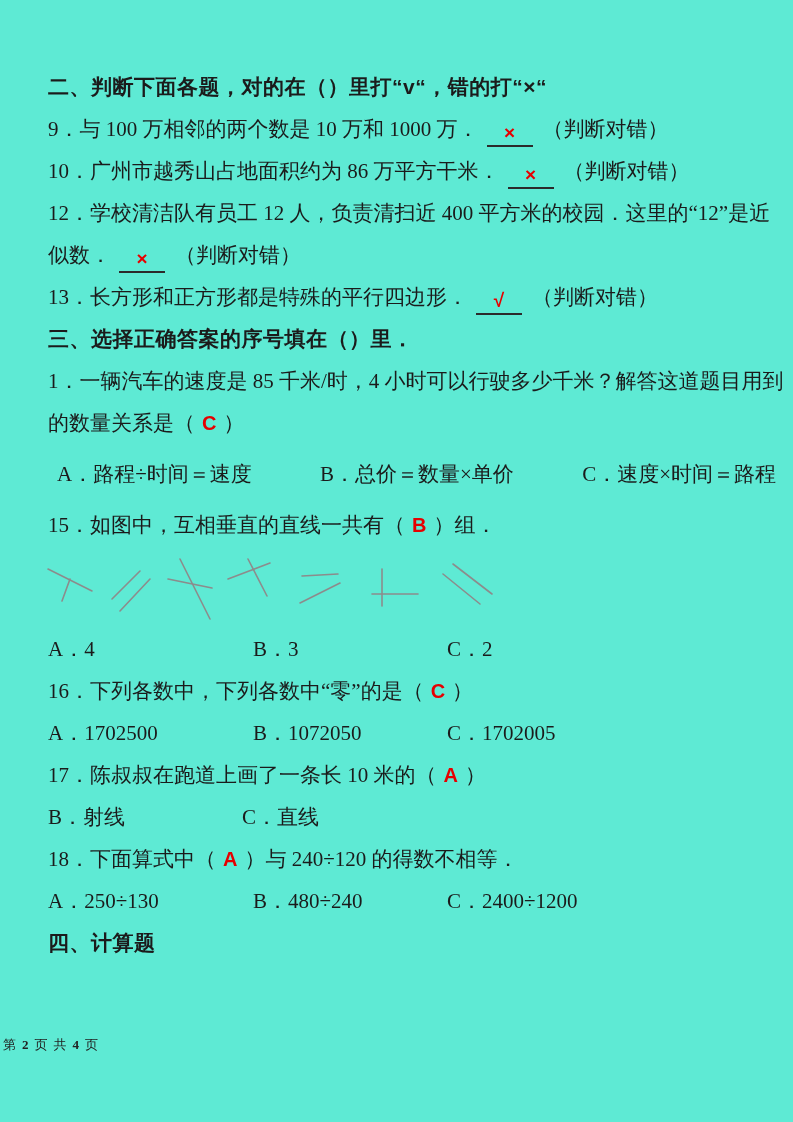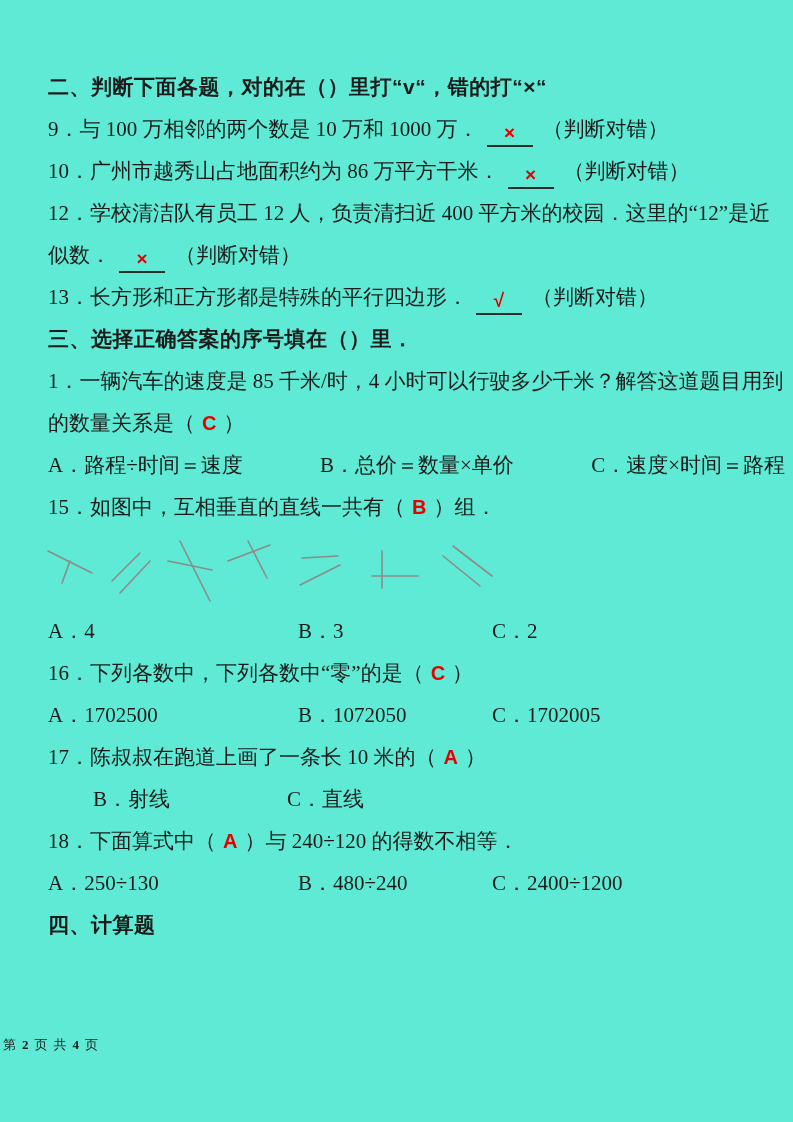--- a/index.html
+++ b/index.html
@@ -40,24 +40,24 @@
   .mcans{
     color:var(--ans,#e60000);
     font-weight:700;
     font-family:"Liberation Sans","DejaVu Sans",sans-serif;
     font-size:20px;
     margin:0 7px;
   }
   
   .opts{display:flex;line-height:42px;margin:0;}
   .opts .o1{width:205px;}
-  .opts .o2{width:194px;margin-left:45px;}
+  .opts .o2{width:194px;}
   .opts .o3{flex:1;}
   
-  .opts-wide{display:flex;justify-content:space-between;line-height:42px;margin:0;}
+  .opts-wide{display:flex;justify-content:space-between;line-height:42px;margin:9px;}
   
   .figwrap{height:82px;margin-left:-18px;}
   .figwrap svg{display:block;}
   .footer{
     position:absolute;left:0;right:0;top:1036px;
     text-align:left;
     font-size:13px;color:#222222;
     font-family:"Liberation Serif","DejaVu Serif",serif;
   }
   .footer span{margin:0 3px;}

